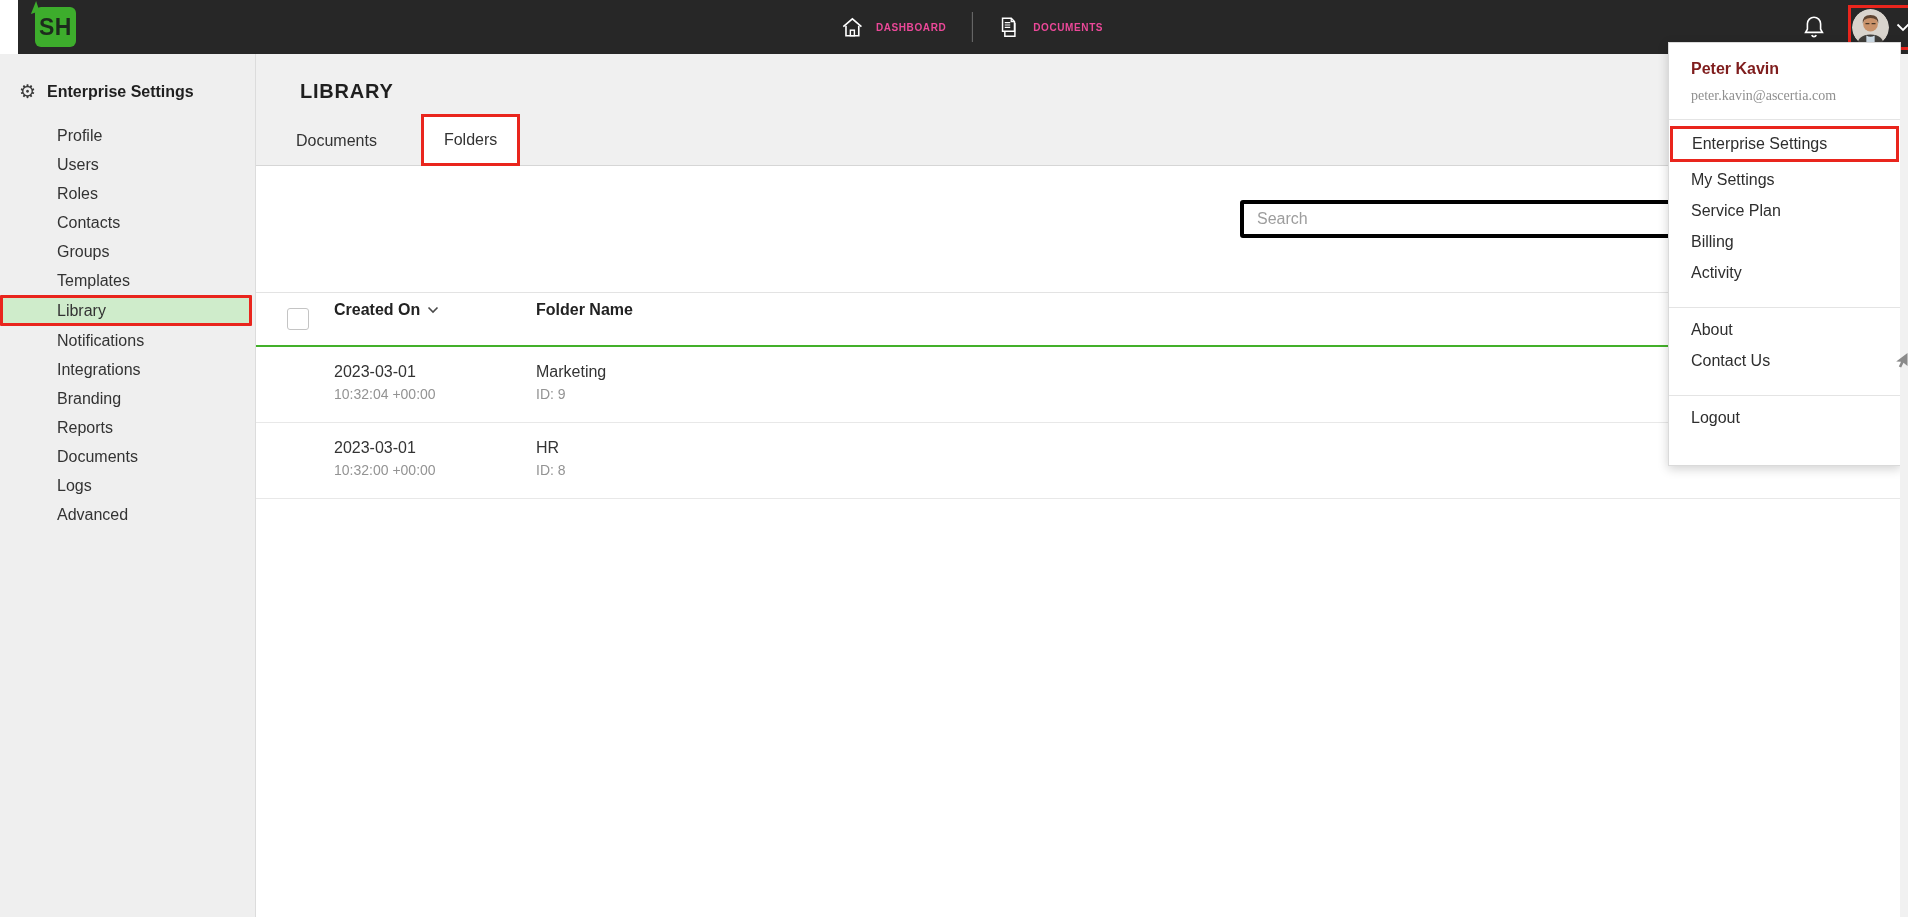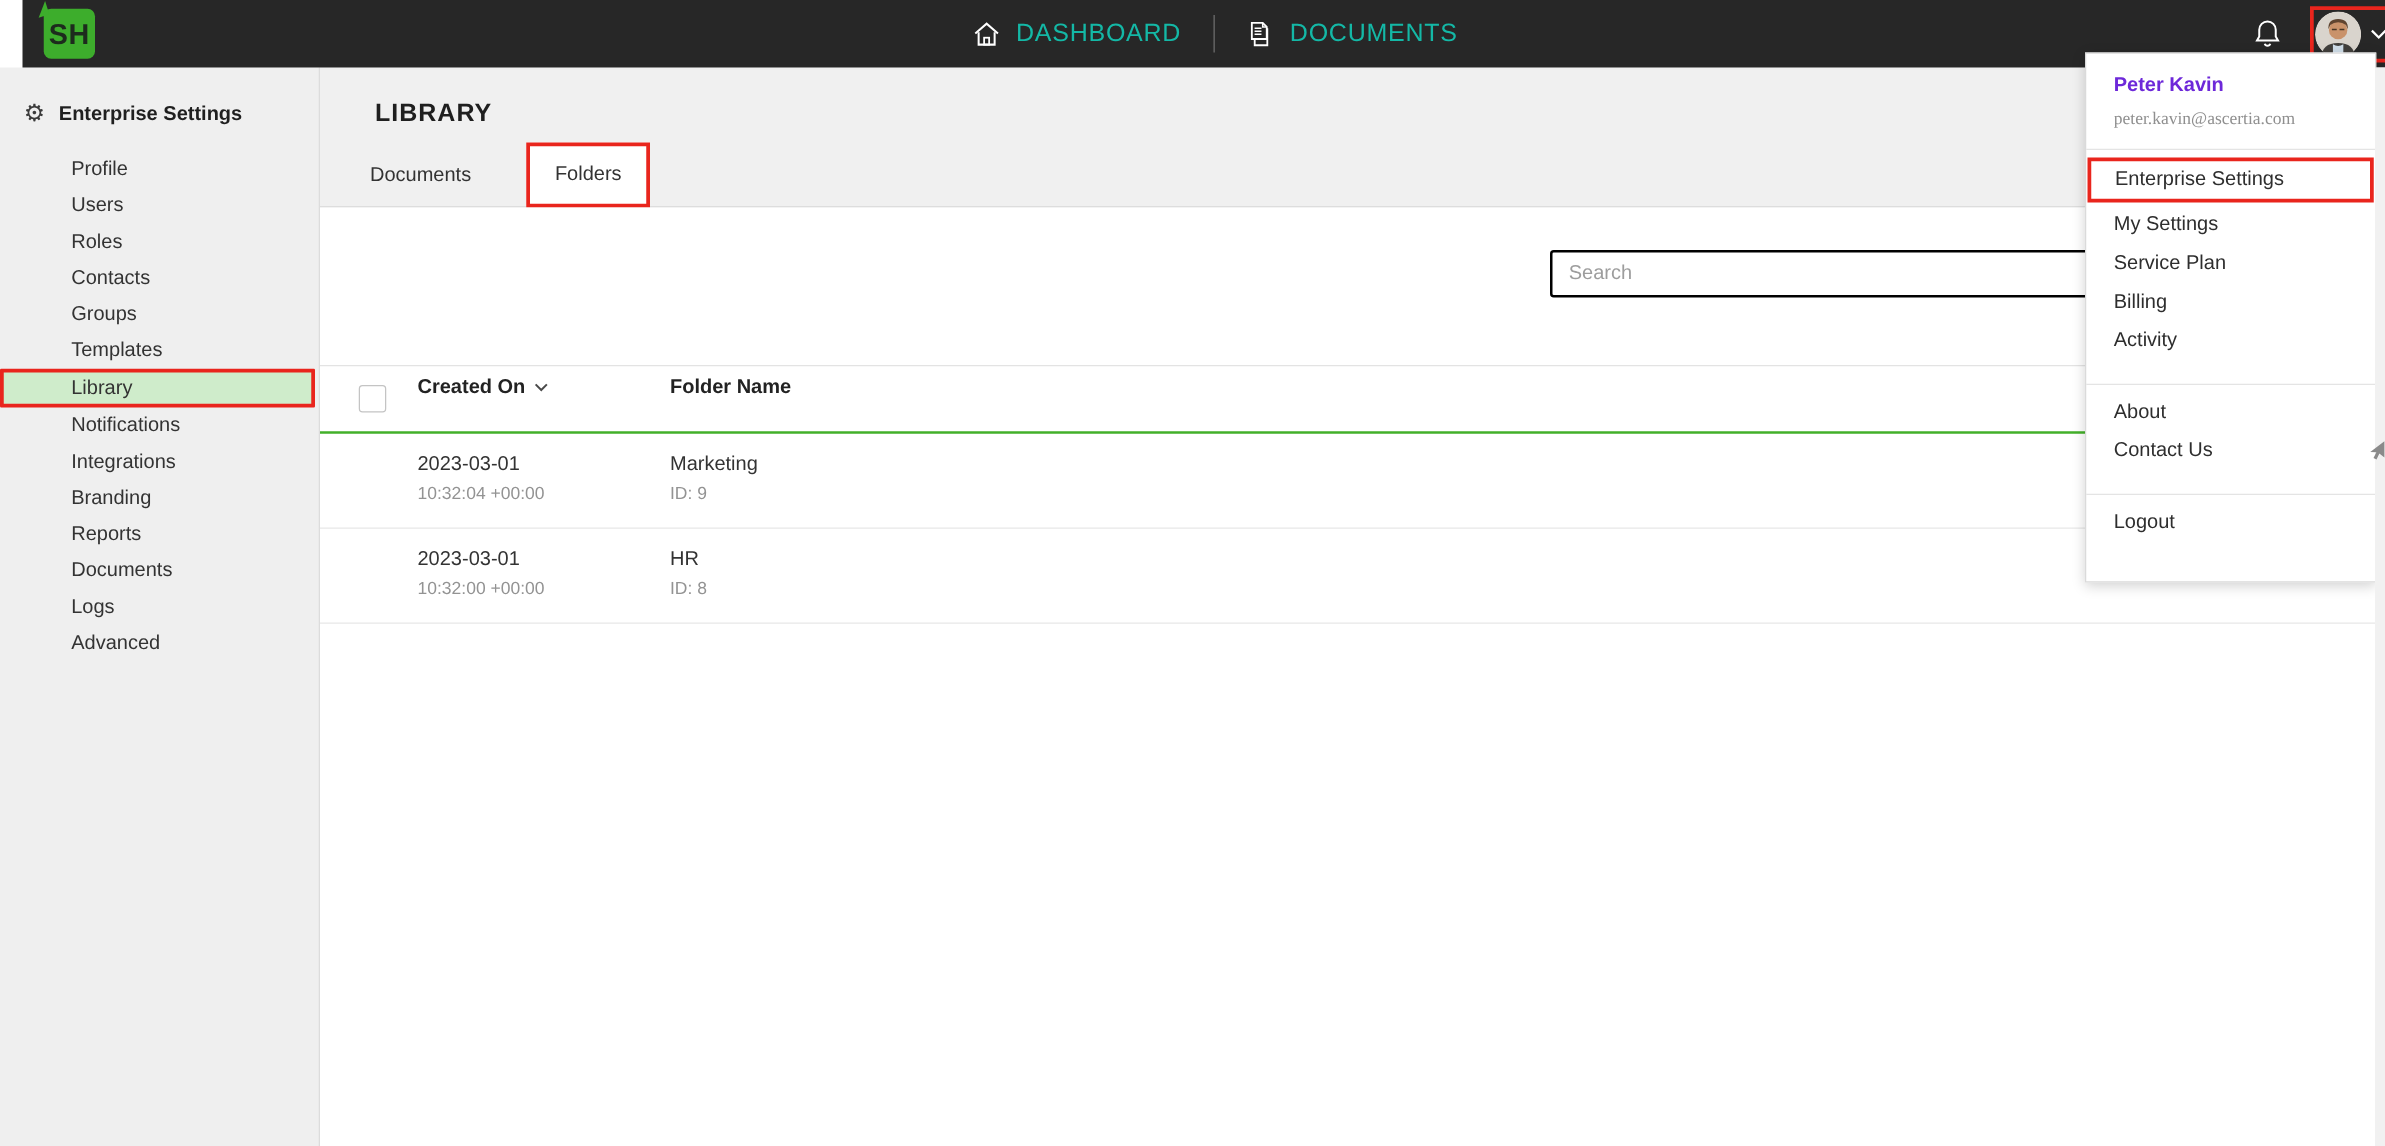--- a/index.html
+++ b/index.html
@@ -19,21 +19,21 @@
   .logo::before {
     content:""; position:absolute; left:-6px; top:-5px; width:0; height:0;
     border-left:9px solid transparent; border-bottom:11px solid #3dad2c;
     transform:rotate(-18deg);
   }
   .nav-center {
     position:absolute; left:50%; top:0; height:54px; transform:translateX(-50%);
     display:flex; align-items:center; gap:26px;
   }
   .nav-item { display:flex; align-items:center; gap:12px; cursor:pointer; }
-  .nav-item span.lbl { color:#14b8a6; font-weight:normal; font-size:20px; letter-spacing:0.6px; }
+  .nav-item span.lbl { color:#ec4899; font-weight:bold; font-size:10px; letter-spacing:0.6px; }
   .nav-divider { width:1px; height:30px; background:#6f6f6f; }
   .nav-right { position:absolute; right:8px; top:0; height:54px; display:flex; align-items:center; gap:16px; }
   .bell { margin-right:6px; cursor:pointer; display:flex; }
   .avatar-wrap {
     display:flex; align-items:center; gap:7px; padding:1px 5px 1px 1px;
     border:3px solid #e9251d; cursor:pointer;
   }
   .avatar { width:37px; height:37px; border-radius:50%; overflow:hidden; display:block; }
 
   
@@ -64,21 +64,21 @@
   .tab { padding:0 23px; height:50px; line-height:50px; font-size:16px; color:#333; cursor:pointer; }
   .tab.active-annot {
     margin-left:21px; background:#ffffff; border:3px solid #e9251d;
     height:52px; line-height:46px; padding:0 20px;
   }
 
   
   .content { position:absolute; left:256px; top:166px; width:1652px; height:751px; background:#fff; }
   .search-input {
     position:absolute; left:984px; top:34px; width:624px; height:38px;
-    border:2px solid #000000; border-radius:3px; padding:0 13px; font-size:16px; color:#444;
+    border:4px solid #000000; border-radius:3px; padding:0 13px; font-size:16px; color:#444;
     font-family:"Liberation Sans","DejaVu Sans",sans-serif; background:#fff; outline:none;
   }
   .search-input::placeholder { color:#9d9d9d; }
 
   .table-head {
     position:absolute; left:0; top:126px; width:1652px; height:35px;
     border-top:1px solid #e3e3e3; display:flex; align-items:center;
   }
   .checkbox {
     position:absolute; left:31px; top:15px; width:22px; height:22px;
@@ -94,21 +94,21 @@
   .cell-date { position:absolute; left:78px; top:14px; }
   .cell-name { position:absolute; left:280px; top:14px; }
   .cell-main { font-size:16px; color:#333; line-height:22px; }
   .cell-sub { font-size:14px; color:#939393; line-height:22px; }
 
   
   .user-menu {
     position:absolute; left:1668px; top:42px; width:233px; height:424px; background:#fff;
     border:1px solid #dadada; box-shadow:0 3px 10px rgba(0,0,0,0.18); z-index:10; padding-top:15px;
   }
-  .um-name { margin-left:22px; font-weight:bold; font-size:16px; color:#6d28d9; line-height:22px; }
+  .um-name { margin-left:22px; font-weight:bold; font-size:16px; color:#7f1d1d; line-height:22px; }
   .um-email { margin:6px 0 0 22px; font-size:14px; color:#8f8f8f; line-height:20px;font-family:Liberation Serif, serif; }
   .um-divider { height:1px; background:#e4e4e4; margin:13px 0 0 0; }
   .um-item { height:31px; line-height:31px; padding-left:22px; font-size:16px; color:#2e2e2e; cursor:pointer; white-space:nowrap; }
   .um-item.boxed {
     border:3px solid #e9251d; margin:6px 1px 2px 1px; height:36px; line-height:30px; padding-left:19px;
   }
   .um-group { padding:6px 0; }
   .um-group.first { padding-top:0; }
 
   

